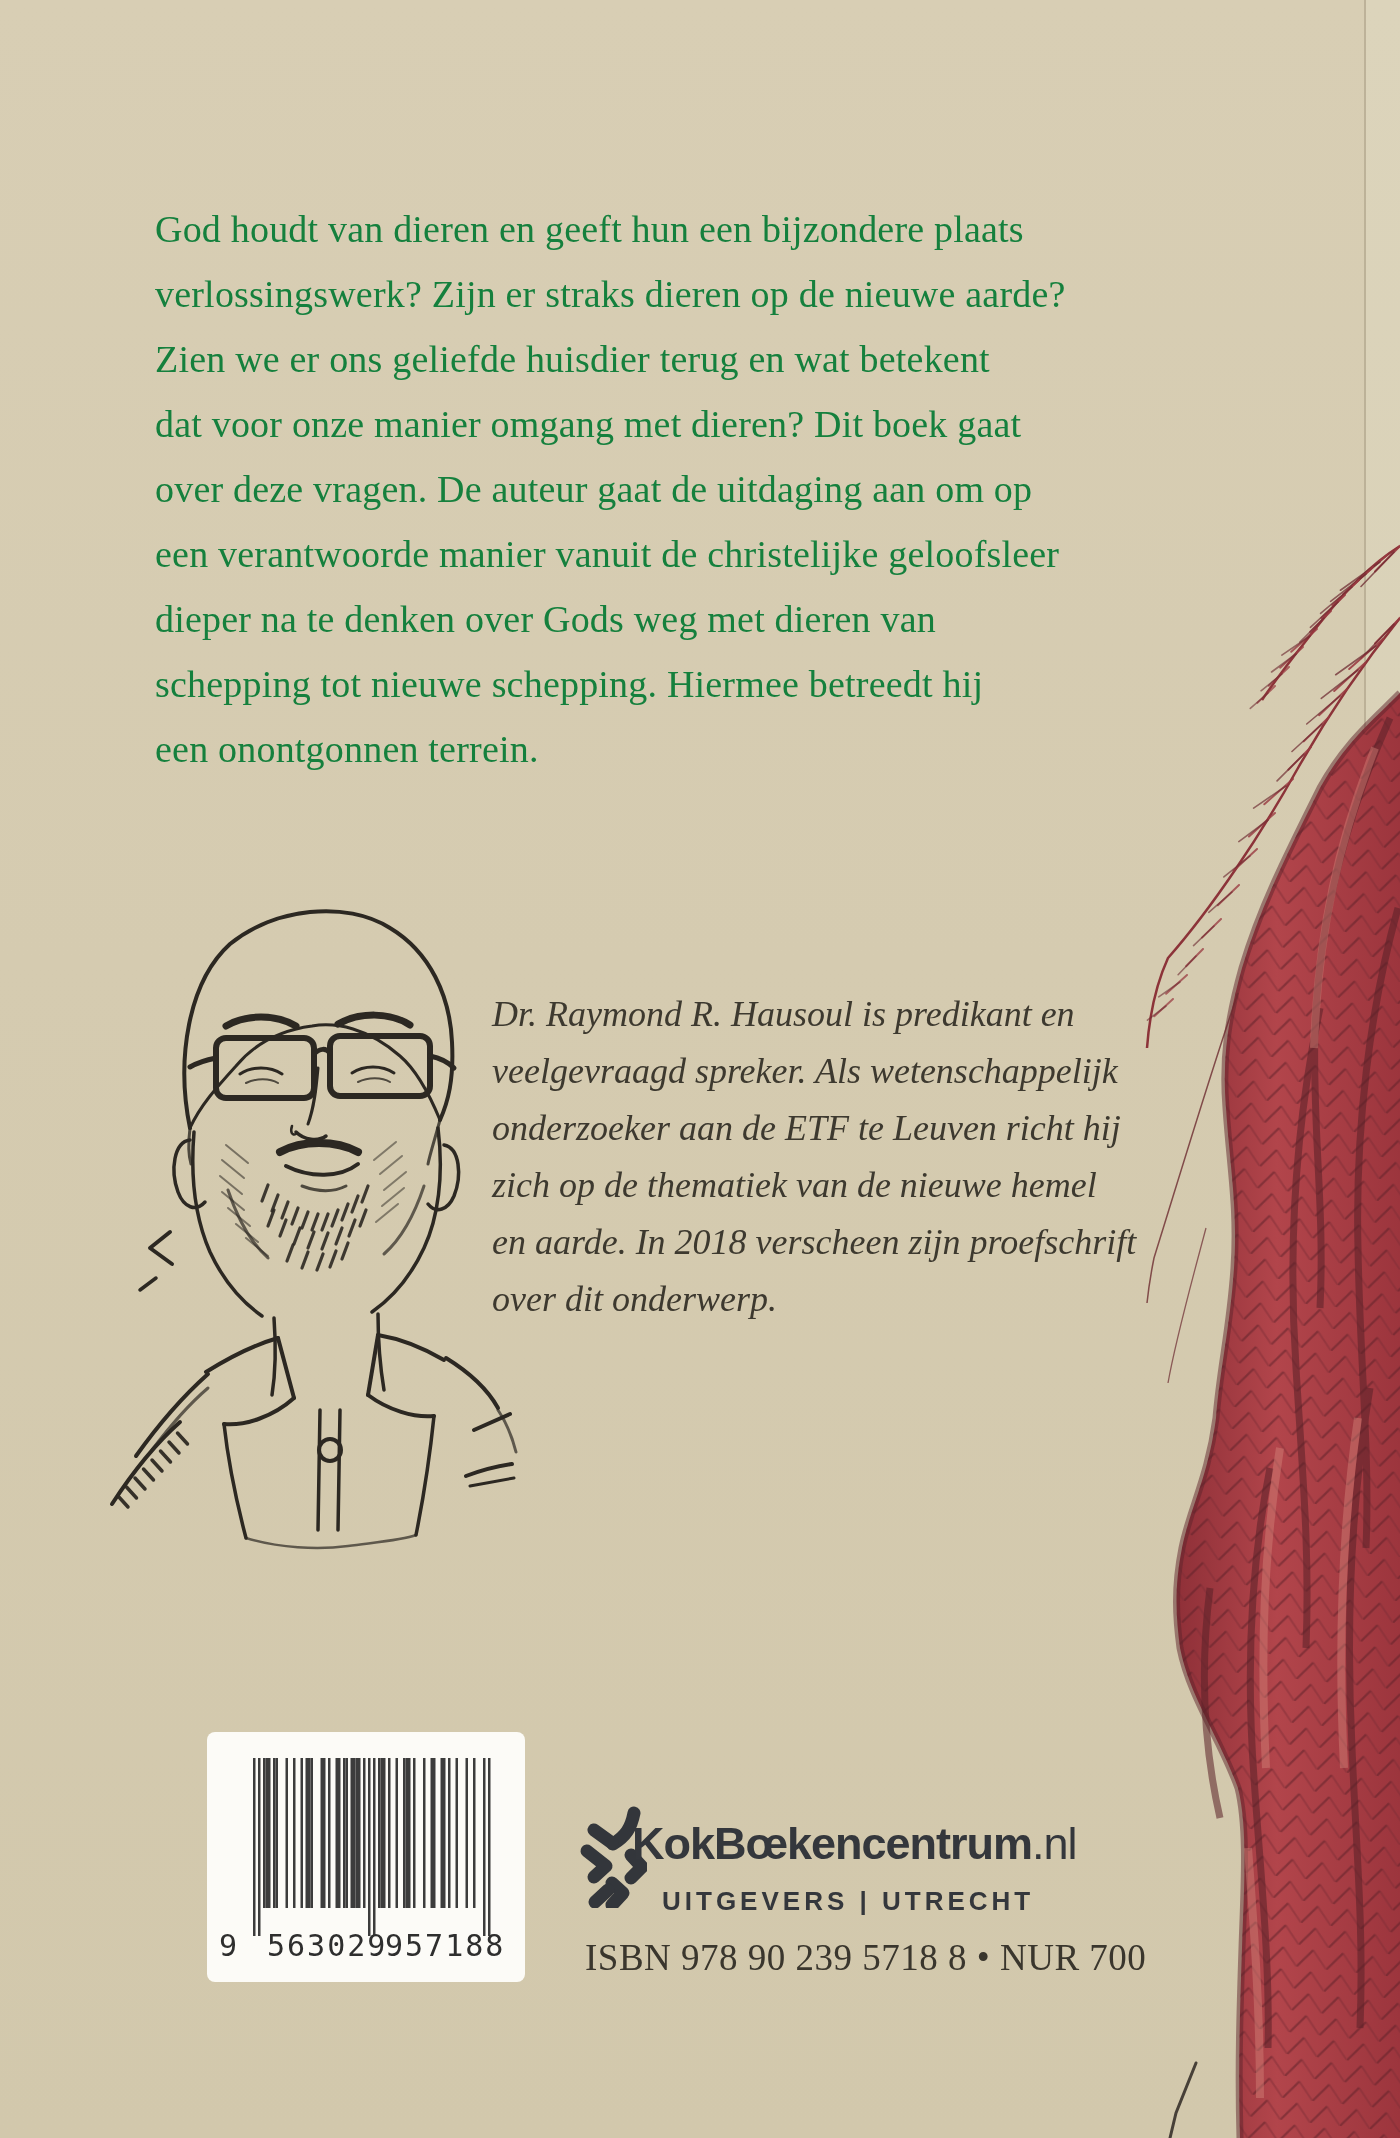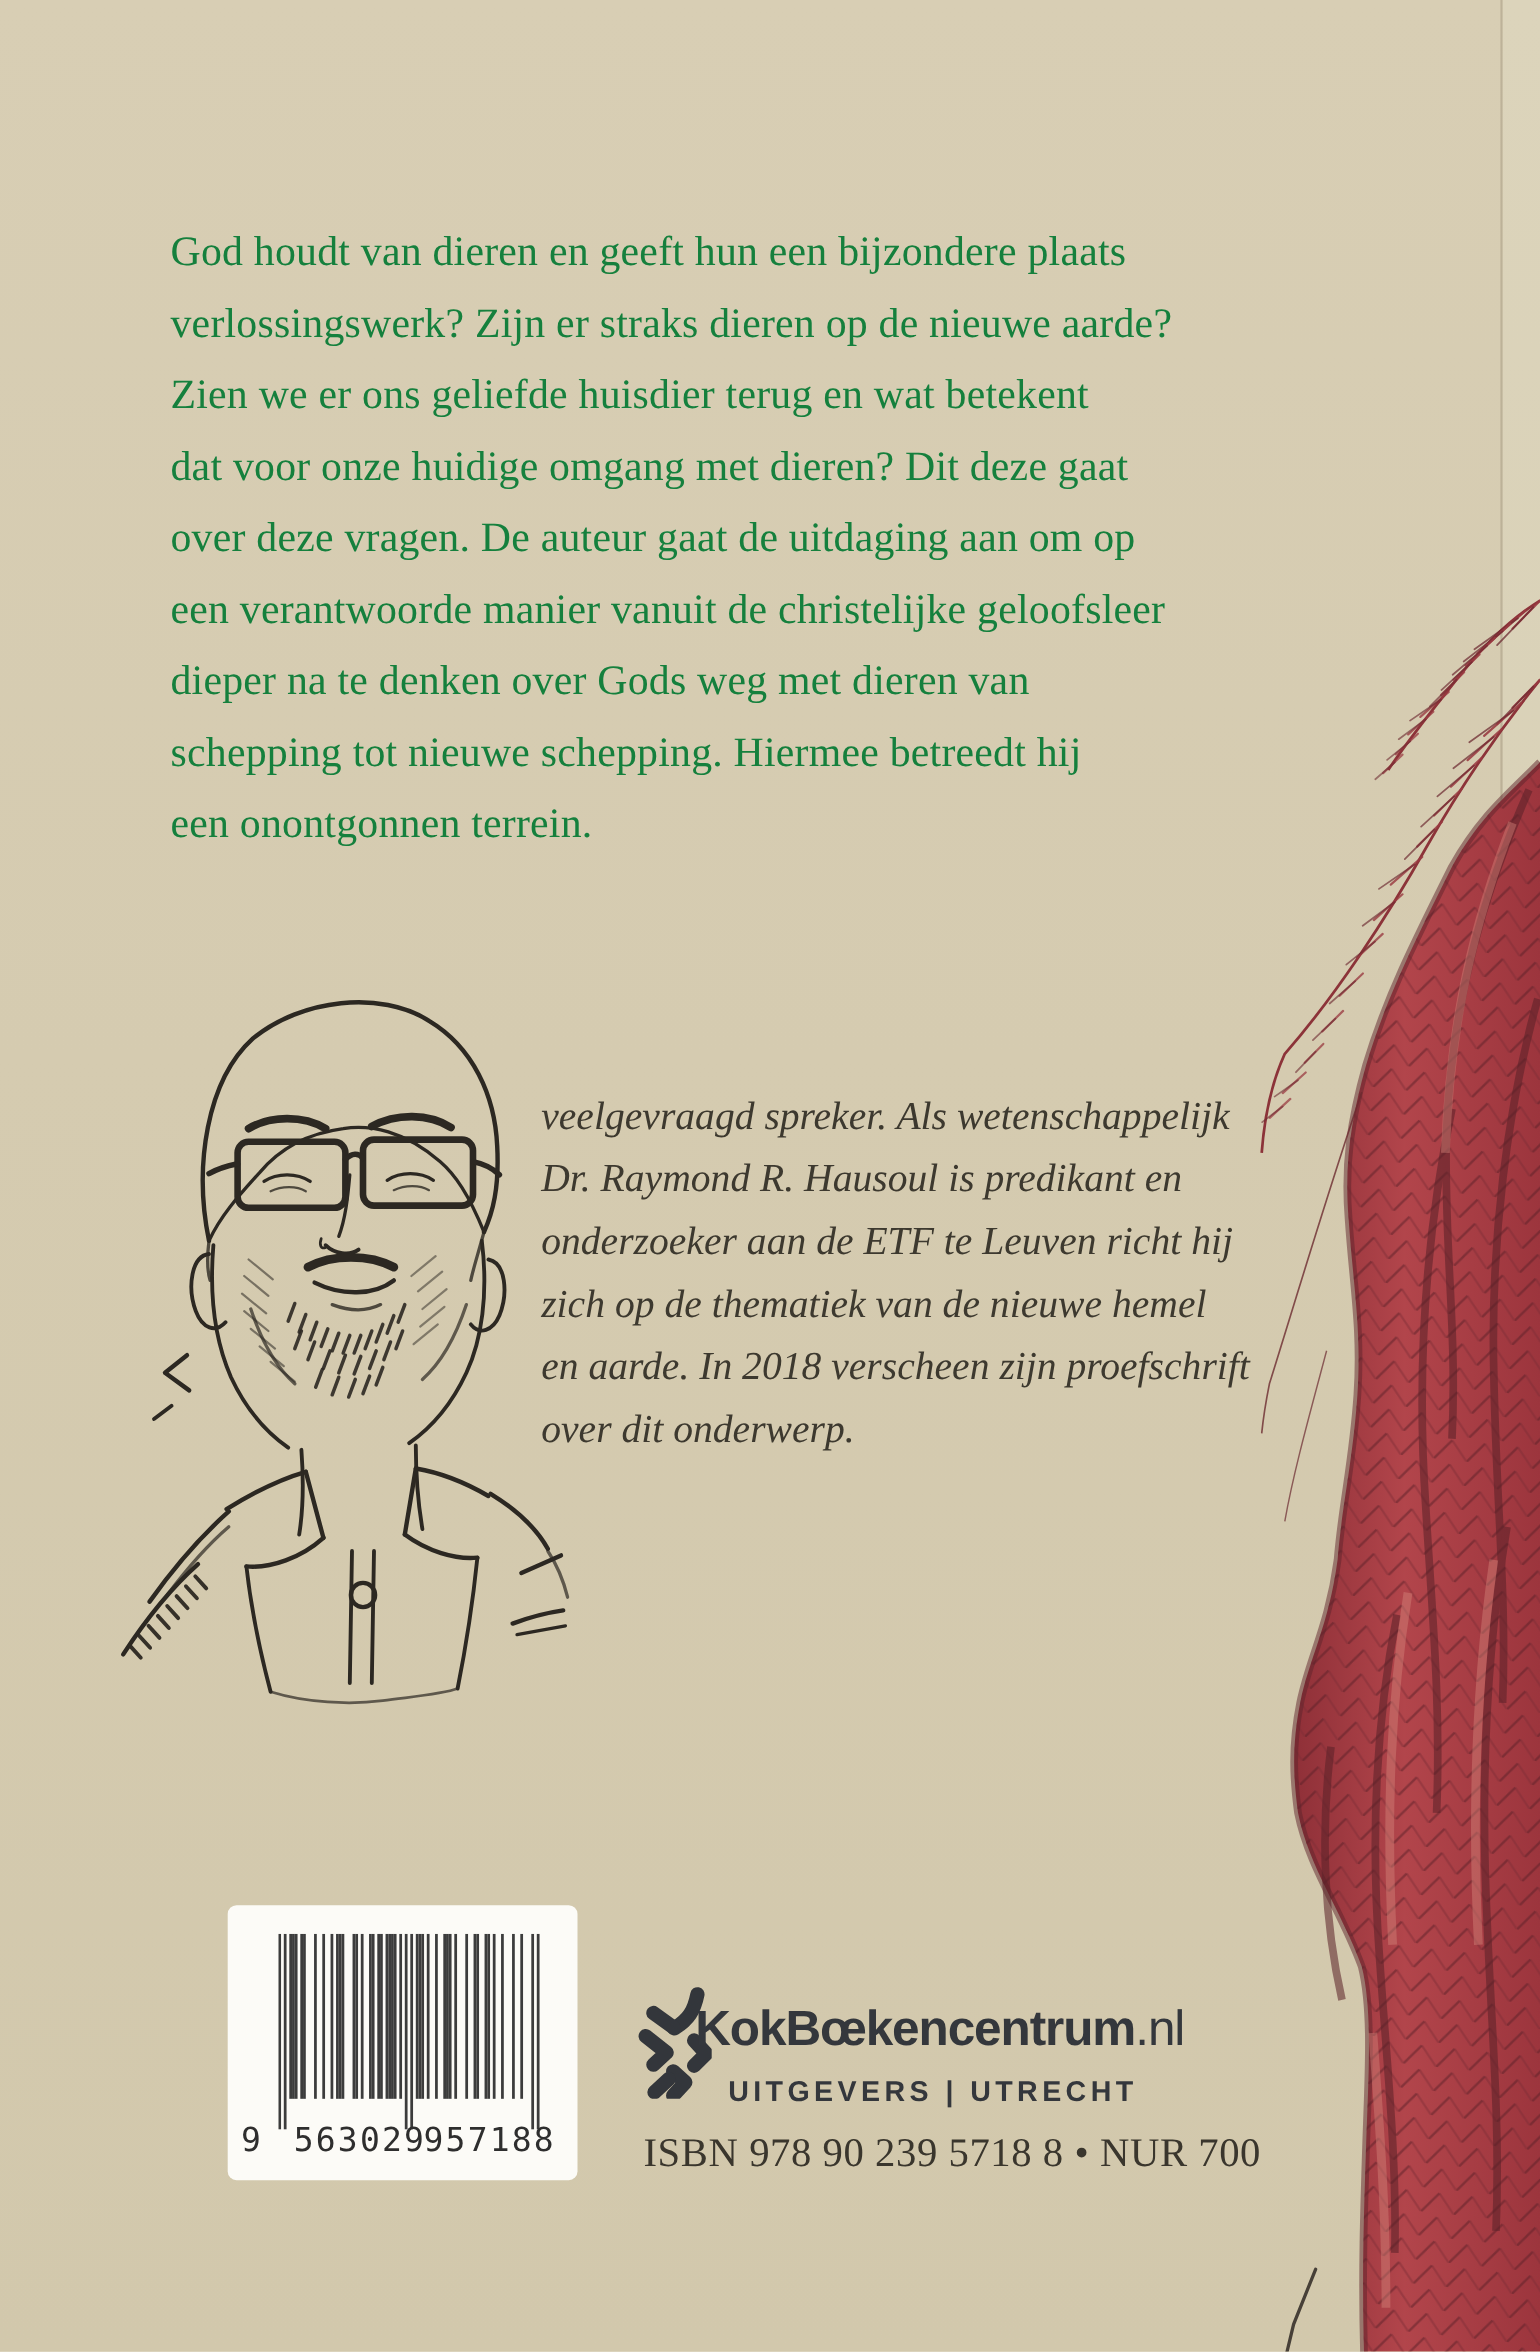--- a/index.html
+++ b/index.html
@@ -41,31 +41,31 @@
 </head>
 <body>
 
 <div class="fold-line"></div>
 <div class="fold-strip"></div>
 
 <div class="blurb">
   <div>God houdt van dieren en geeft hun een bijzondere plaats</div>
   <div>verlossingswerk? Zijn er straks dieren op de nieuwe aarde?</div>
   <div>Zien we er ons geliefde huisdier terug en wat betekent</div>
-  <div>dat voor onze huidige omgang met dieren? Dit deze gaat</div>
+  <div>dat voor onze manier omgang met dieren? Dit boek gaat</div>
   <div>over deze vragen. De auteur gaat de uitdaging aan om op</div>
   <div>een verantwoorde manier vanuit de christelijke geloofsleer</div>
   <div>dieper na te denken over Gods weg met dieren van</div>
   <div>schepping tot nieuwe schepping. Hiermee betreedt hij</div>
   <div>een onontgonnen terrein.</div>
 </div>
 
 <div class="bio">
+  <div>Dr. Raymond R. Hausoul is predikant en</div>
   <div>veelgevraagd spreker. Als wetenschappelijk</div>
-  <div>Dr. Raymond R. Hausoul is predikant en</div>
   <div>onderzoeker aan de ETF te Leuven richt hij</div>
   <div>zich op de thematiek van de nieuwe hemel</div>
   <div>en aarde. In 2018 verscheen zijn proefschrift</div>
   <div>over dit onderwerp.</div>
 </div>
 
 <svg class="portrait" viewBox="0 0 440 670" aria-hidden="true">
   <defs>
     <pattern id="ph1" width="9" height="9" patternUnits="userSpaceOnUse">
       <path d="M0,9 L9,0" stroke="#2f2b25" stroke-width="1.6"></path>

